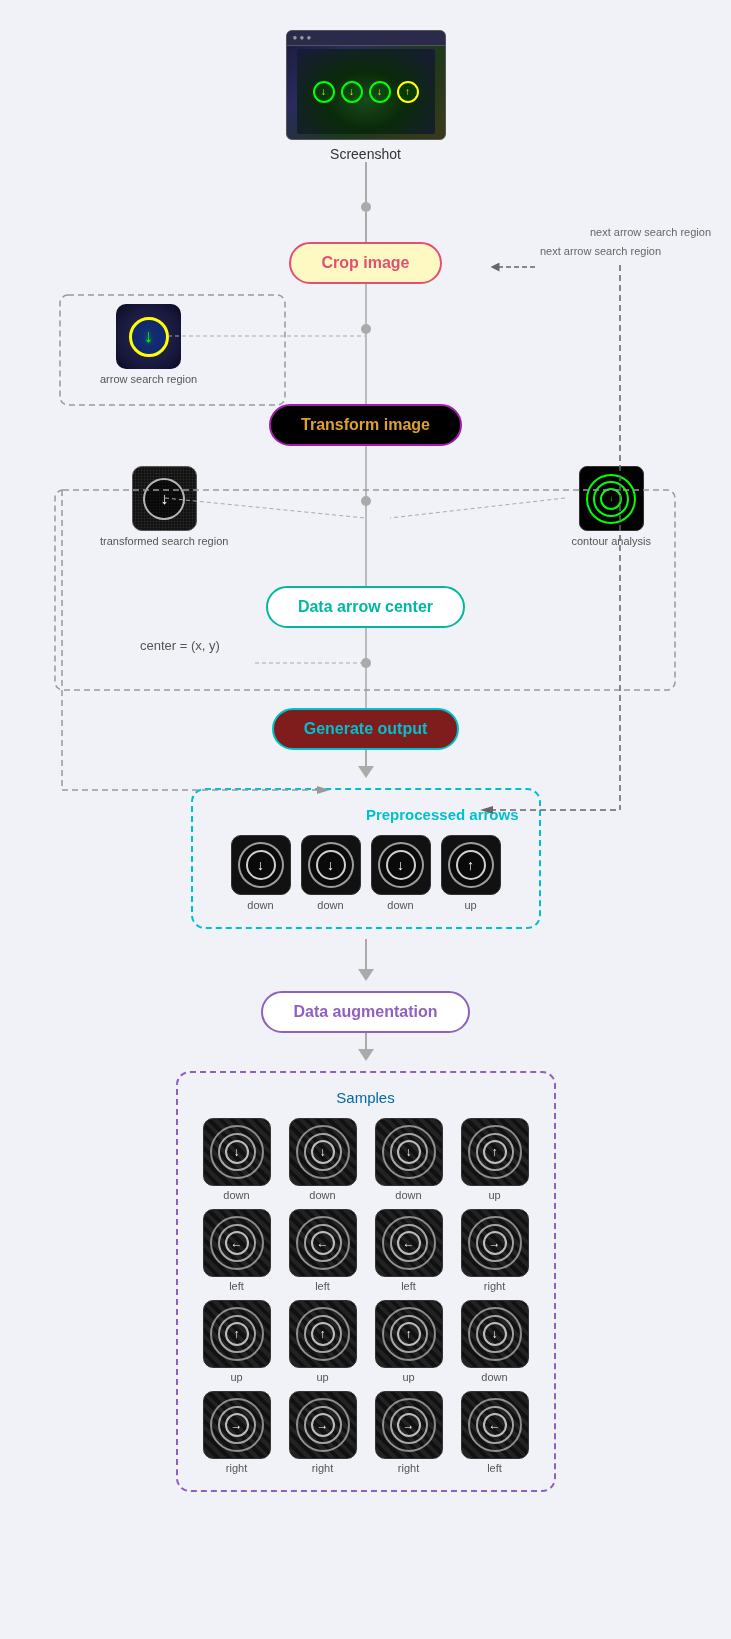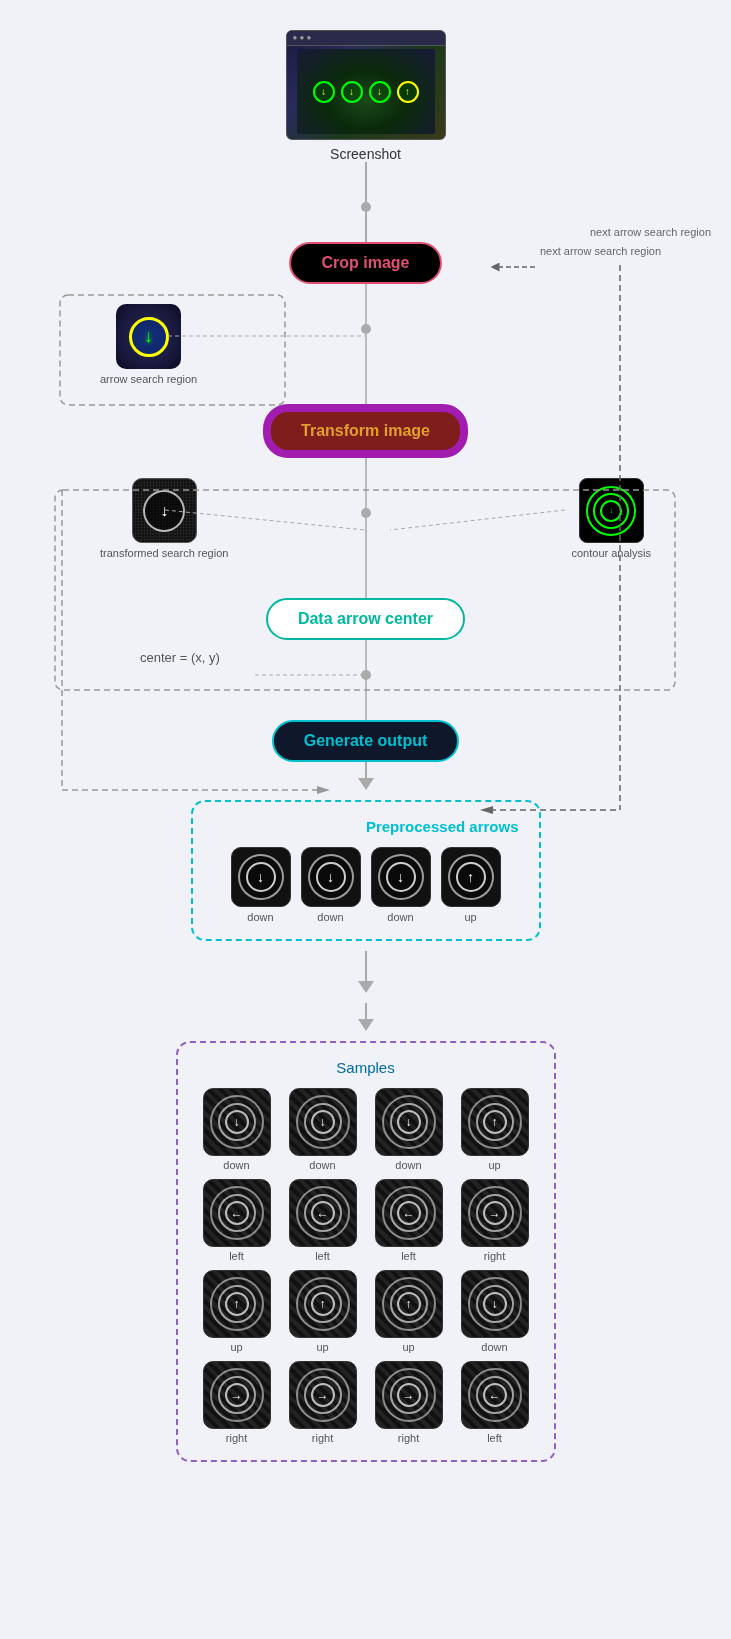--- a/index.html
+++ b/index.html
@@ -120,39 +120,39 @@
       padding: 10px 30px;
       font-size: 16px;
       font-weight: 600;
       text-align: center;
       display: inline-block;
     }
 
     .node-red {
       border: 2px solid #e05070;
       color: #e05070;
+      background: #fef9c3;
+    }
+
+    .node-yellow {
+      border: 2px solid #a21caf;
+      color: #e0a030;
       background: #000000;
-    }
-
-    .node-yellow {
-      border: 8px solid #a21caf;
-      color: #e0a030;
-      background: #7f1d1d;
     }
 
     .node-teal {
       border: 2px solid #00b8a0;
       color: #00b8a0;
       background: white;
     }
 
     .node-cyan {
       border: 2px solid #00c0d0;
       color: #00c0d0;
-      background: #0f172a;
+      background: #7f1d1d;
     }
 
     .node-purple {
       border: 2px solid #9060c0;
       color: #9060c0;
       background: white;
     }
 
     .arrow-search-img {
       width: 65px;
@@ -605,20 +605,21 @@
           <div class="arrow-cell-label">up</div>
         </div>
       </div>
     </div>
 
     <div style="height: 10px;"></div>
     <div class="v-line" style="height: 30px;"></div>
     <div class="arrow-down"></div>
     <div style="height: 10px;"></div>
 
+    <div class="node-pill node-purple">Data augmentation</div>
 
     <div class="v-line" style="height: 16px;"></div>
     <div class="arrow-down"></div>
     <div style="height: 10px;"></div>
 
     <div class="samples-section">
       <div class="samples-title">Samples</div>
       <div class="samples-grid">
 
         <div class="sample-cell">

